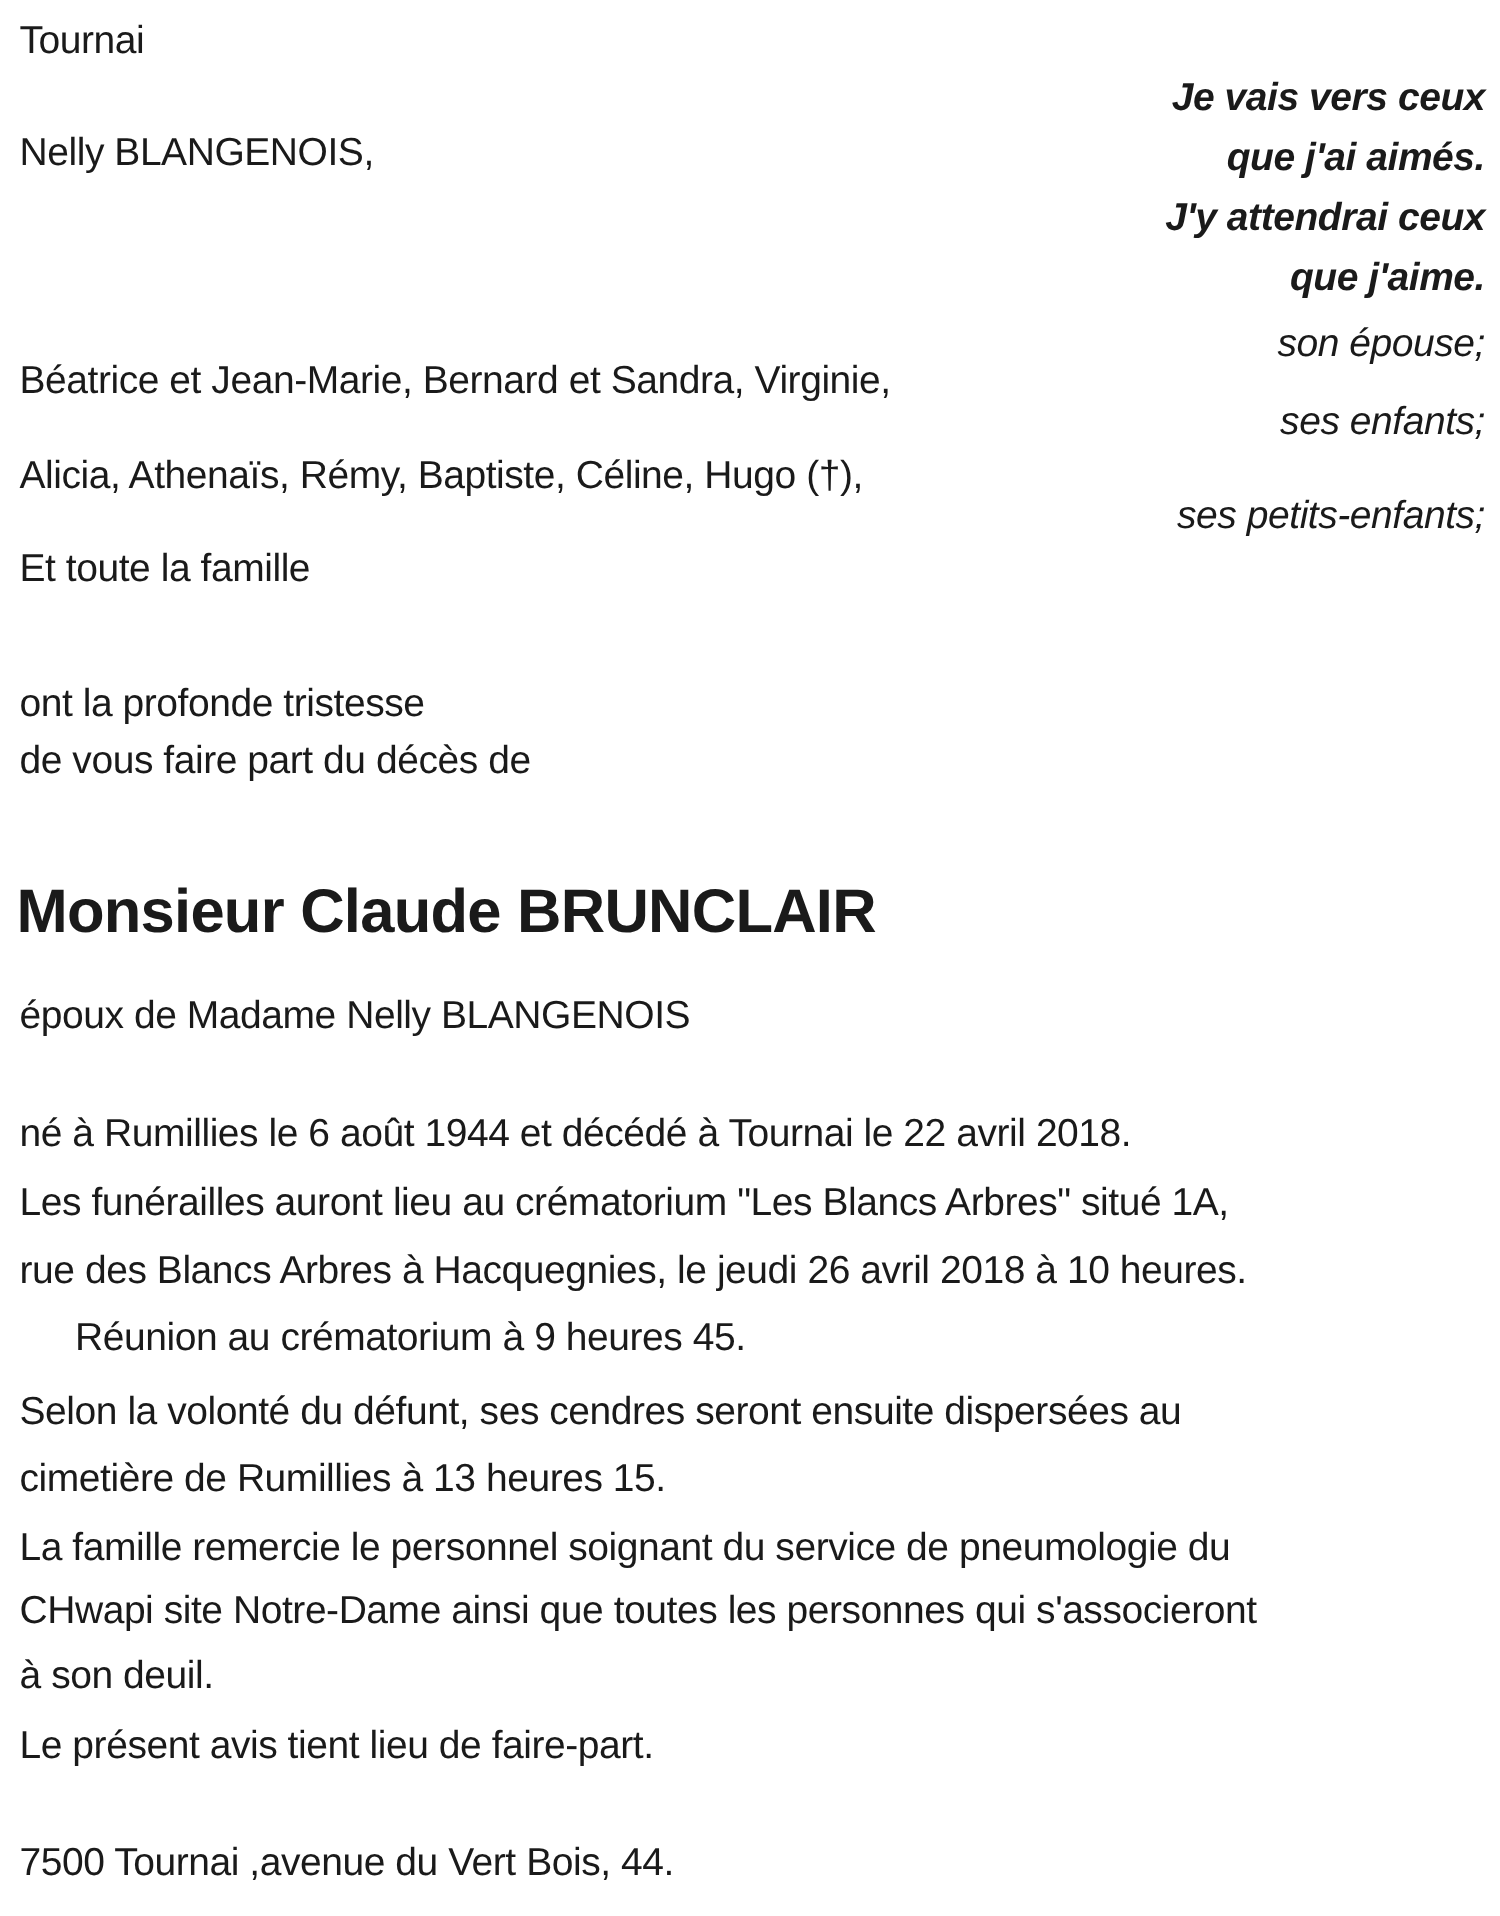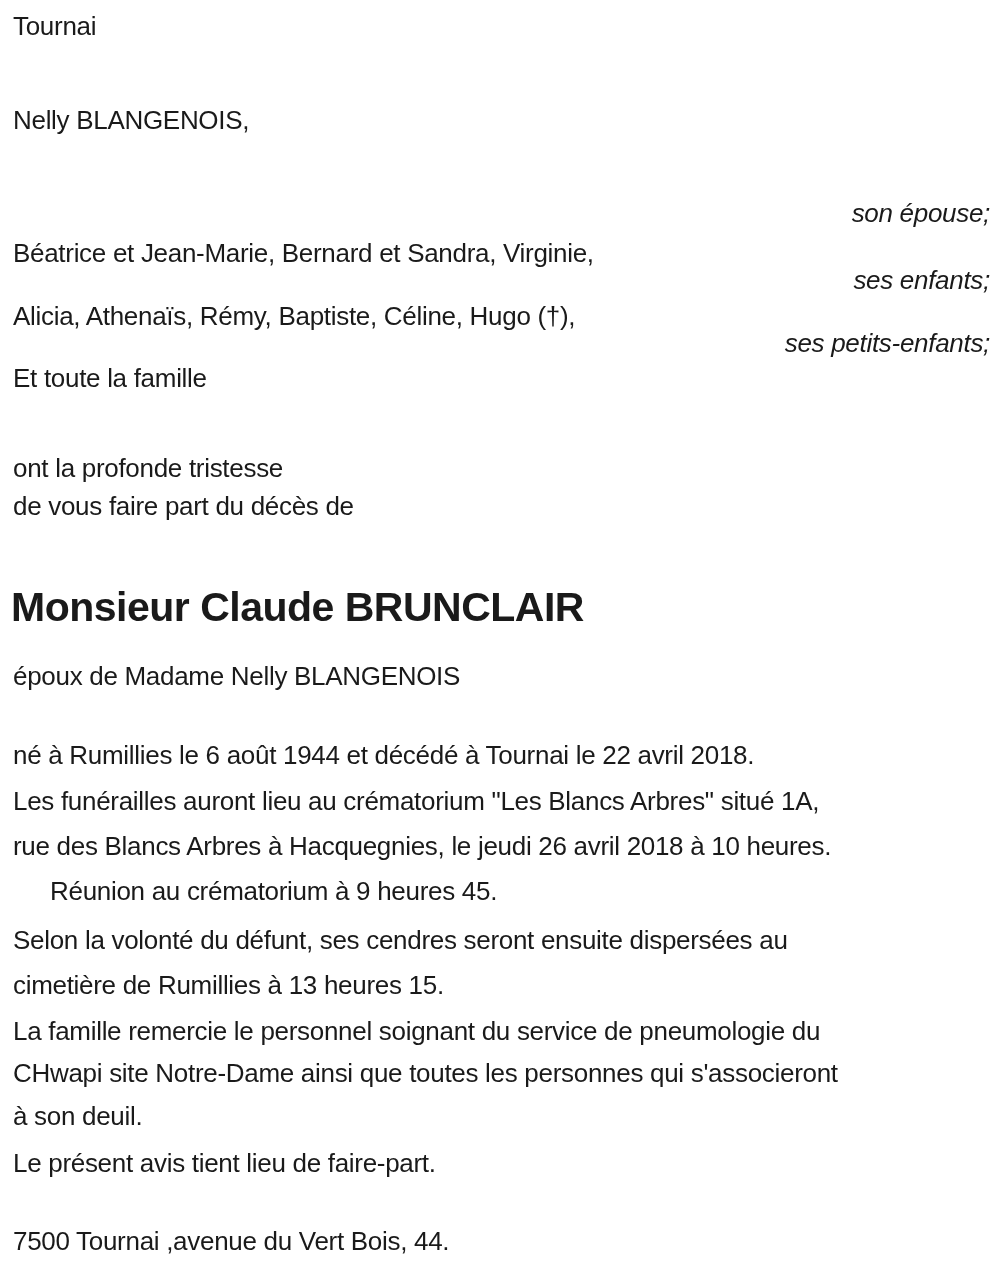--- a/index.html
+++ b/index.html
@@ -49,22 +49,22 @@
     left: 11px;
     right: 10px;
     font-size: 41px;
     line-height: 48px;
     font-weight: bold;
     letter-spacing: -0.5px;
     white-space: nowrap;
   }
   
   .l-city        { top: 10px; }
-  .l-spouse      { top: 104px; }
-  .l-rel-spouse  { top: 197px; text-align: right; }
+  .l-spouse      { top: 85px; }
+  .l-rel-spouse  { top: 212px; text-align: right; }
   .l-children    { top: 237px; }
   .l-rel-child   { top: 264px; }
   .l-grandch     { top: 300px; }
   .l-rel-grandch { top: 327px; }
   .l-family      { top: 362px; }
   .l-ann1        { top: 440px; margin-top: 12px; }
   .l-ann2        { top: 490px; }
   .l-epoux       { top: 660px; }
   .l-birth       { top: 739px; }
   .l-fun1        { top: 785px; }
@@ -78,20 +78,26 @@
   .l-notice      { top: 1147px; }
   .l-address     { top: 1225px; }
 </style>
 </head>
 <body>
 
 <div class="page">
 
   <div class="line l-city">Tournai</div>
 
+  <div class="epigraph">
+    <div>Je vais vers ceux</div>
+    <div>que j'ai aimés.</div>
+    <div>J'y attendrai ceux</div>
+    <div>que j'aime.</div>
+  </div>
 
   <div class="line l-spouse">Nelly BLANGENOIS,</div>
   <div class="line right relation l-rel-spouse">son épouse;</div>
 
   <div class="line l-children">Béatrice et Jean-Marie, Bernard et Sandra, Virginie,</div>
   <div class="line right relation l-rel-child">ses enfants;</div>
 
   <div class="line l-grandch">Alicia, Athenaïs, Rémy, Baptiste, Céline, Hugo (†),</div>
   <div class="line right relation l-rel-grandch">ses petits-enfants;</div>
 

